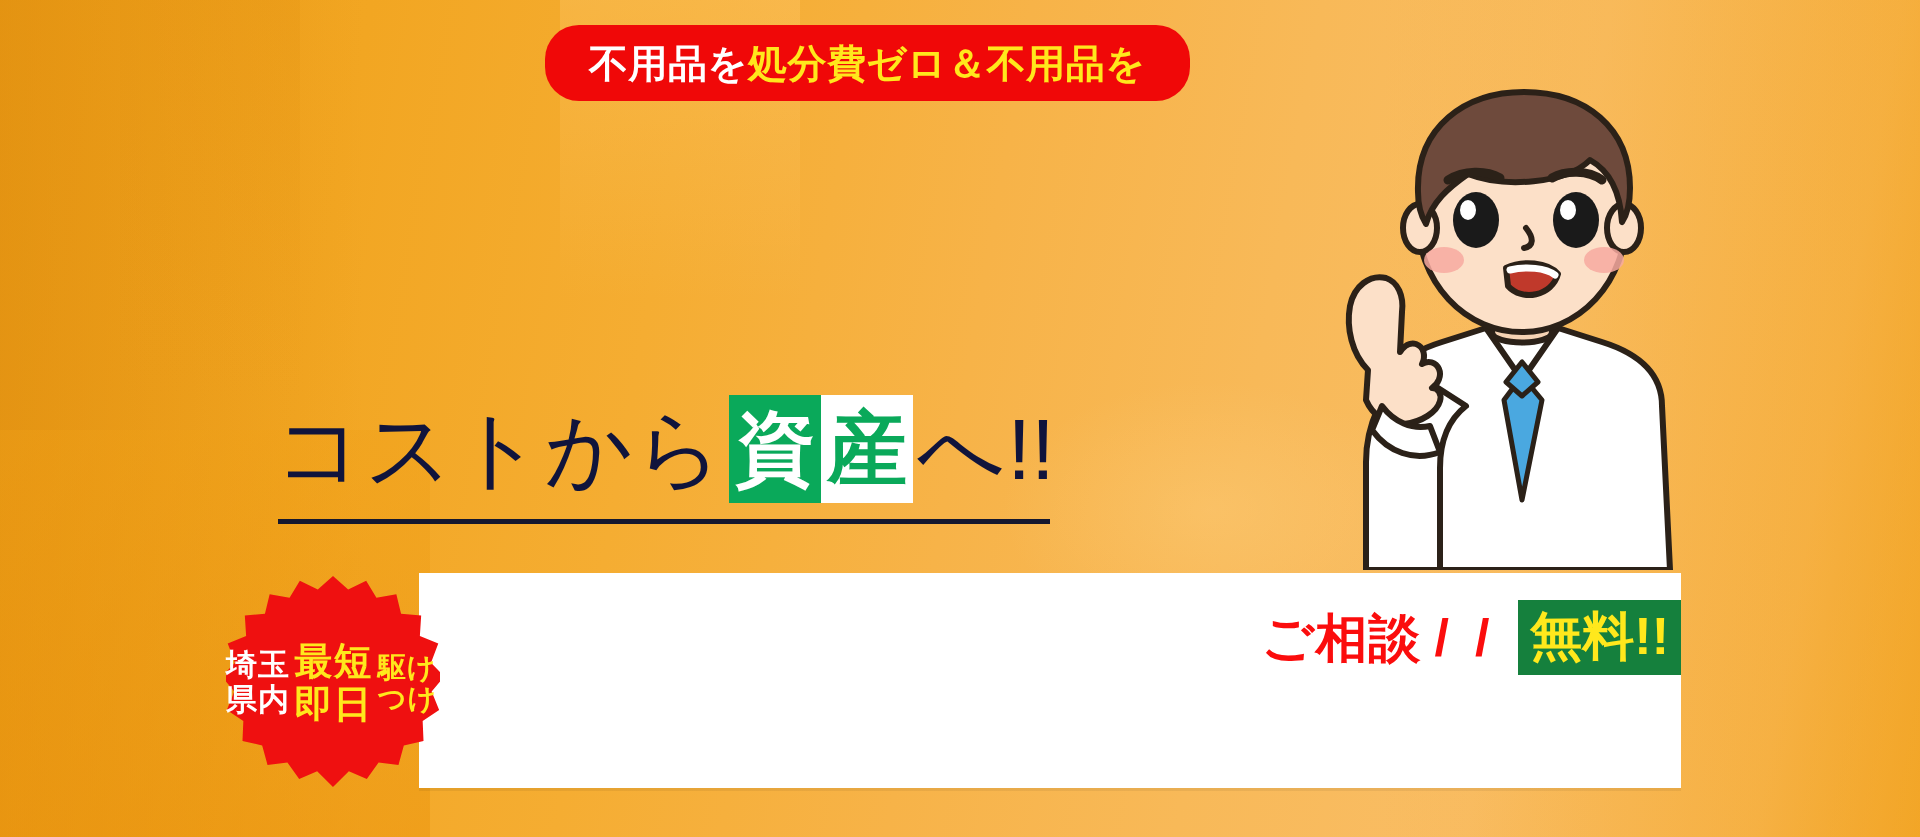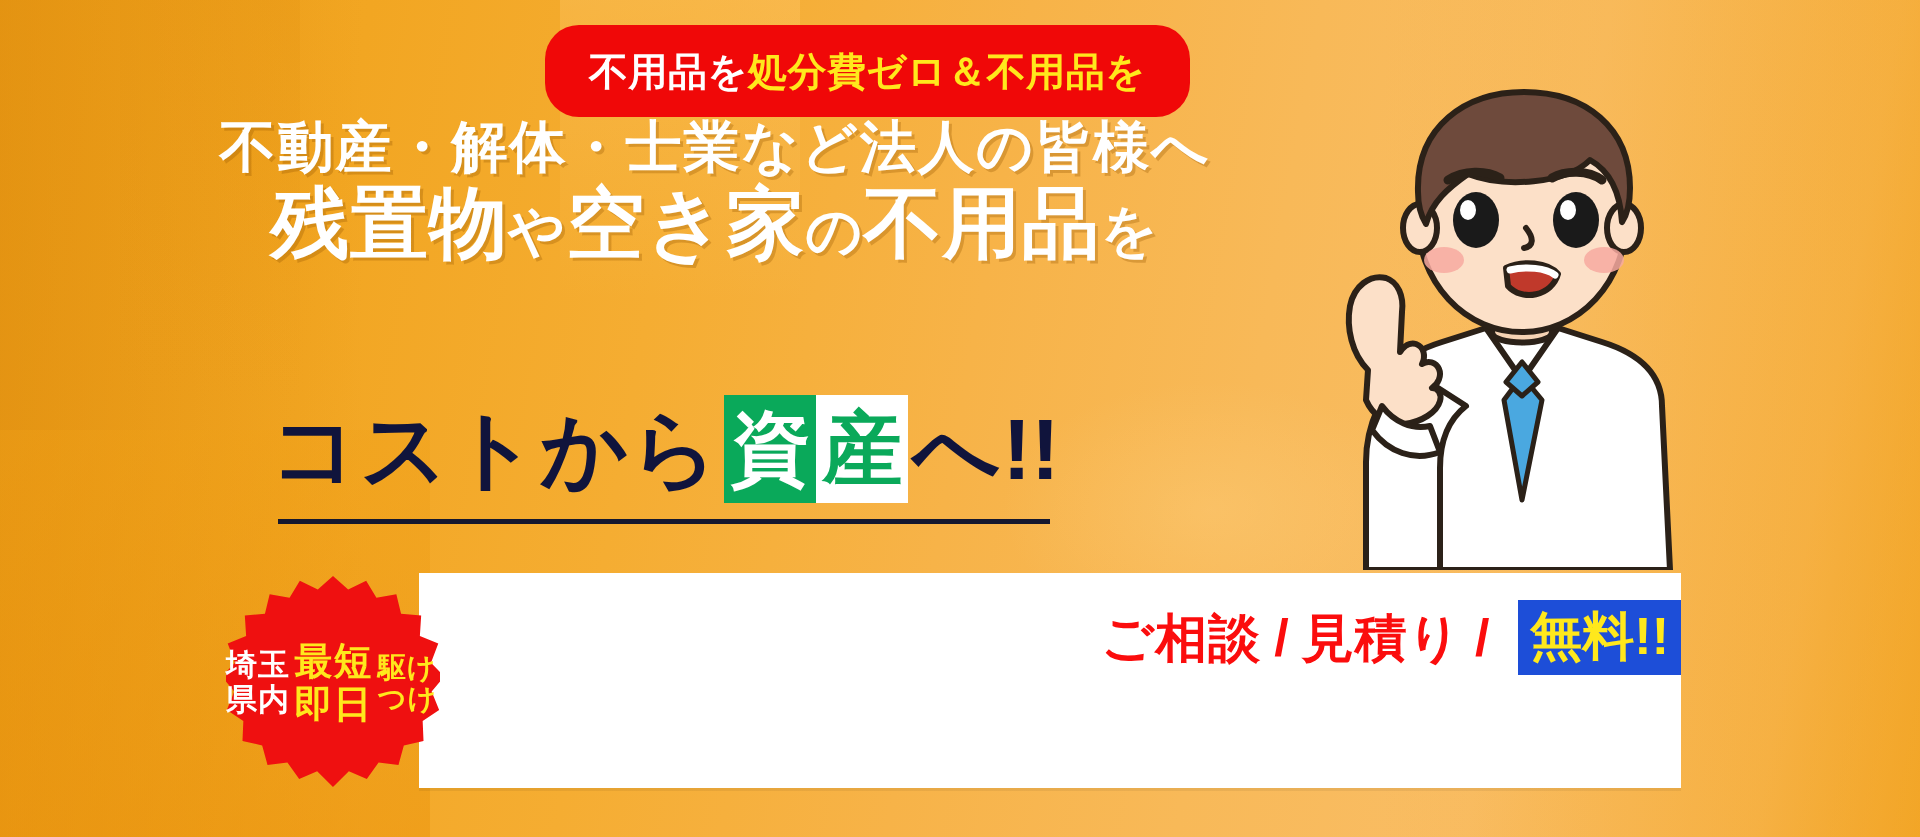--- a/index.html
+++ b/index.html
@@ -24,21 +24,21 @@
   .tex.d{left:1000px;top:380px;width:420px;height:260px;
     background:radial-gradient(ellipse at center,rgba(255,215,140,.28),rgba(255,215,140,0) 70%);}
   .tex.e{left:0;top:430px;width:430px;height:410px;
     background:linear-gradient(180deg,rgba(240,160,22,.35),rgba(236,150,14,.55));}
   .tex.f{left:1380px;top:0;width:540px;height:837px;
     background:linear-gradient(90deg,rgba(250,190,95,0),rgba(243,168,40,.40));}
 
   
   #pill{
     position:absolute;left:545px;top:25px;
-    height:76px;padding:8px 44px;border-radius:34px;
+    height:76px;padding:0 44px;border-radius:34px;
     background:#f00808;display:flex;align-items:center;justify-content:center;
     white-space:nowrap;
   }
   #pill .t{font-size:39px;font-weight:700;letter-spacing:.5px;line-height:1;}
   #pill .w{color:#ffffff;}
   #pill .y{color:#ffe81c;}
 
   
   #head{position:absolute;left:0;top:118px;width:1430px;}
   .hl1{
@@ -53,21 +53,21 @@
     white-space:nowrap;
   }
   .hl2 .big{font-size:78px;}
   .hl2 .sm{font-size:56px;}
 
   
   #costline{
     position:absolute;left:0;top:395px;width:1330px;
     display:flex;align-items:center;justify-content:center;white-space:nowrap;
   }
-  .navy{color:#10143c;font-weight:700;font-size:86px;line-height:1;letter-spacing:2px;}
+  .navy{color:#10143c;font-weight:400;font-size:86px;line-height:1;letter-spacing:2px;}
   .navy.bang{font-size:86px;letter-spacing:0;}
   .chipbox{display:inline-flex;align-items:center;margin:0 4px;}
   .chip{
     width:92px;height:108px;display:flex;align-items:center;justify-content:center;
     font-size:80px;font-weight:700;line-height:1;
   }
   .chip.green{background:#0aa95a;color:#ffffff;}
   .chip.white{background:#ffffff;color:#0aa95a;}
   #underline{
     position:absolute;left:278px;top:519px;width:772px;height:5px;background:#15182f;
@@ -100,21 +100,21 @@
     position:absolute;left:419px;top:573px;width:1262px;height:215px;
     background:#ffffff;box-shadow:0 3px 0 rgba(0,0,0,.06);
   }
   #card .rowa{
     display:flex;align-items:center;justify-content:flex-end;
     margin-top:27px;white-space:nowrap;
   }
   .redtxt{color:#fb0d0d;font-weight:700;font-size:52px;line-height:1;letter-spacing:1px;}
   .slash{color:#fb0d0d;font-weight:700;font-size:52px;margin:0 13px;}
   #muryo{
-    background:#1d4ed8;color:#ffe81c;font-weight:700;font-size:52px;line-height:1;
+    background:#15803d;color:#ffe81c;font-weight:700;font-size:52px;line-height:1;
     padding:10px 12px 13px 12px;margin-left:16px;letter-spacing:0;
   }
   #card .rowb{
     text-align:center;margin-top:22px;
     color:#0d0d0d;font-weight:700;font-size:48px;line-height:1;letter-spacing:1px;
     white-space:nowrap;
   }
 
   
   #person{position:absolute;left:1290px;top:70px;width:430px;height:500px;}
@@ -129,41 +129,36 @@
   <div class="tex c"></div>
   <div class="tex d"></div>
   <div class="tex e"></div>
   <div class="tex f"></div>
 
   <div id="pill">
     <span class="t w">不用品を</span>
       <span class="t y">処分費ゼロ＆不用品を</span>
   </div>
 
-  <div id="head">
-    <div class="hl1">不動産・解体・士業など法人の皆様へ</div>
-    <div class="hl2"><span class="big">残置物</span><span class="sm">や</span><span class="big">空き家</span><span class="sm">の</span><span class="big">不用品</span><span class="sm">を</span></div>
-  </div>
 
   <div id="costline">
     <span class="navy">コストから</span>
     <span class="chipbox">
       <span class="chip green">資</span>
       <span class="chip white">産</span>
     </span>
     <span class="navy">へ</span>
     <span class="navy bang">!!</span>
   </div>
   <div id="underline"></div>
 
   <div id="card">
     <div class="rowa">
       <span class="redtxt">ご相談</span>
       <span class="slash">/</span>
-      <span class="redtxt">見積り</span>
       <span class="slash">/</span>
       <span id="muryo">無料!!</span>
     </div>
   </div>
 
   <div id="badge">
     <div class="star"></div>
     <div class="inner">
       <div class="bdg1">埼玉県内</div>
       <div class="bdg2">最短即日</div>

